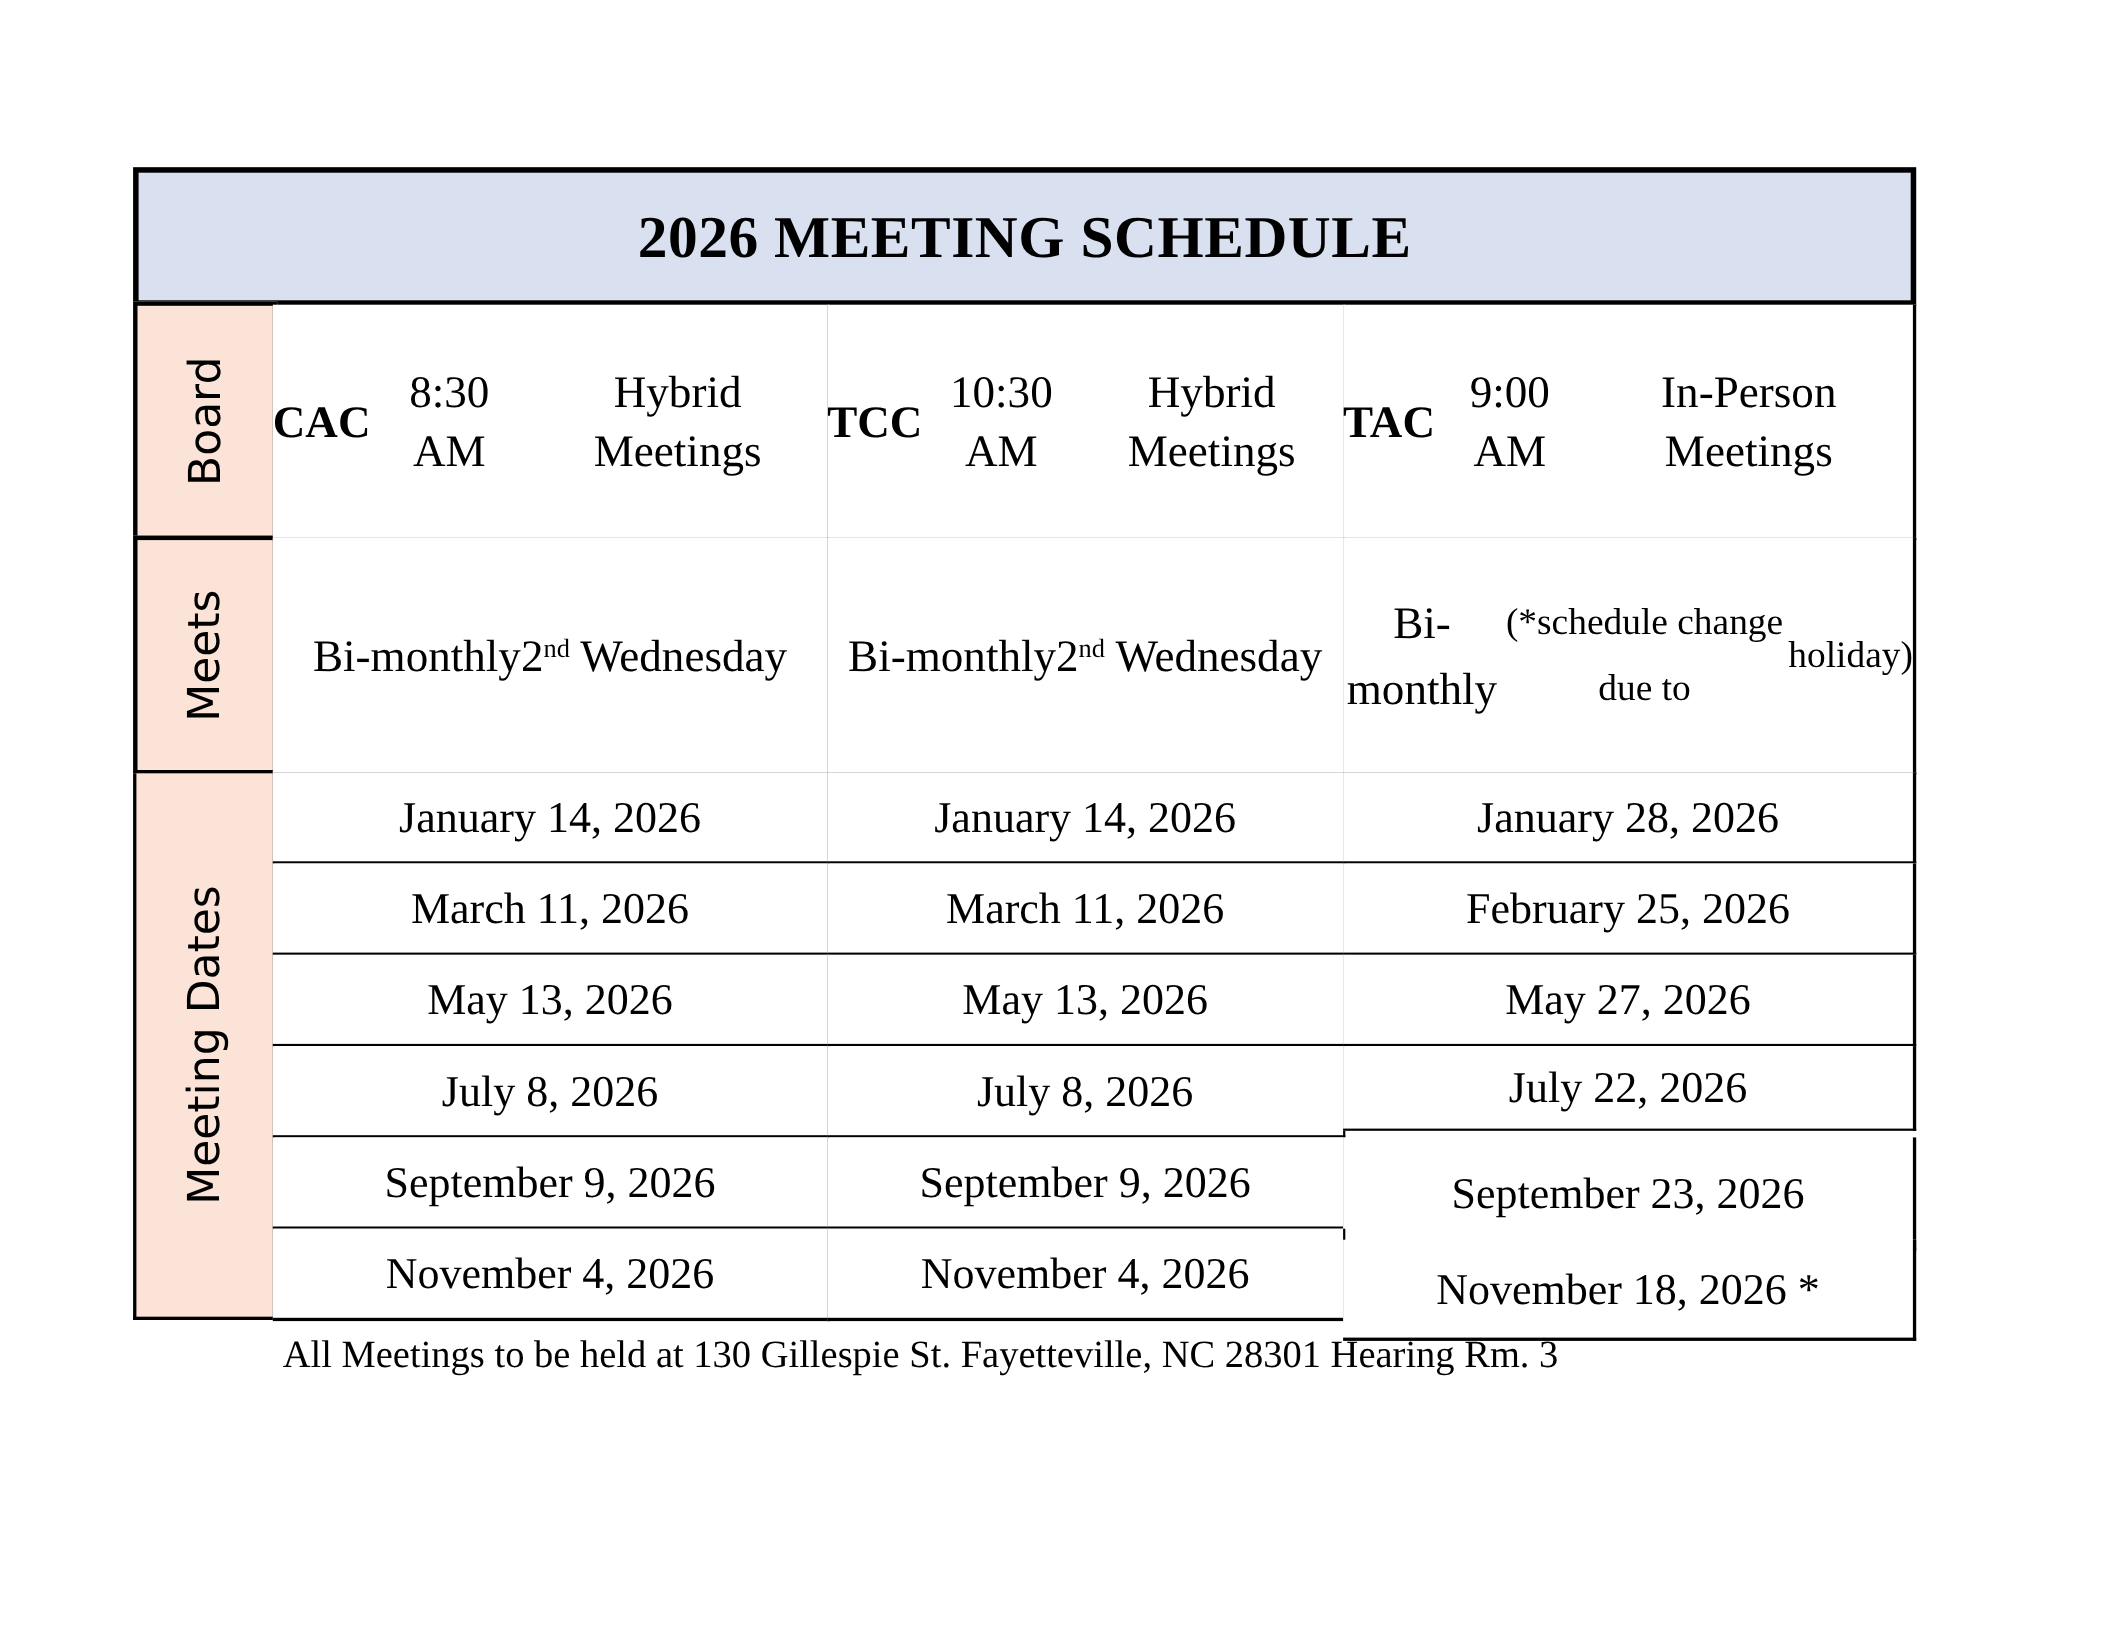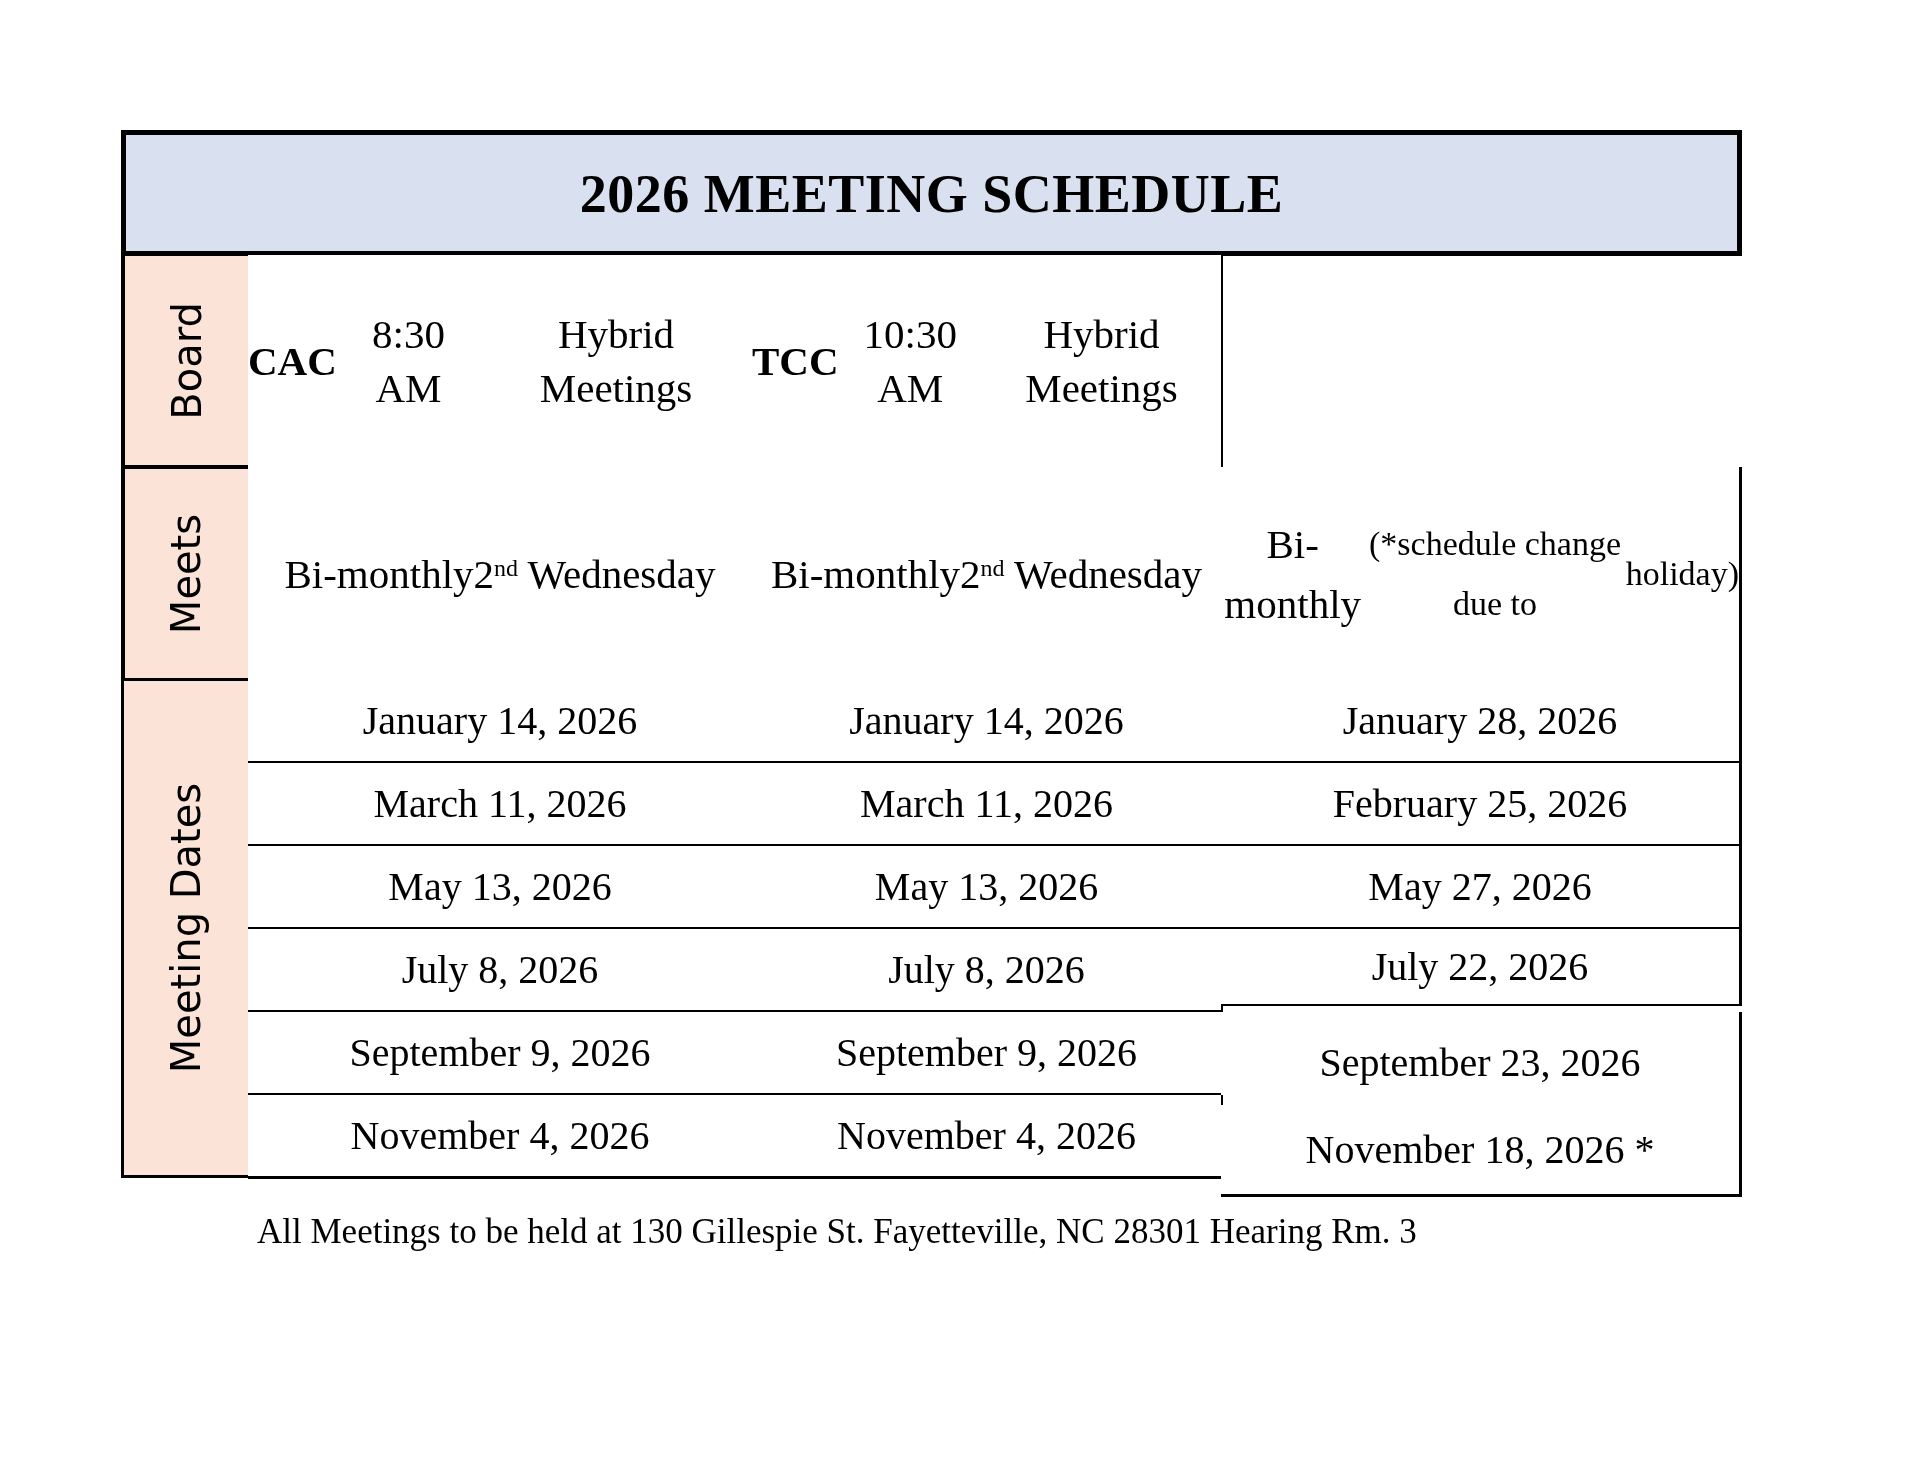--- a/index.html
+++ b/index.html
@@ -1,18 +1,18 @@
 <!DOCTYPE html>
 <html><head>
 <meta charset="utf-8">
 <style>
   html, body { margin:0; padding:0; background:#ffffff; }
   body { width:1920px; height:1484px; position:relative; overflow:hidden; font-family:"Liberation Serif", serif; color:#000; }
   .tbl { position:absolute; left:121px; top:130px; width:1621px; height:1048px; }
-  .abs { position:absolute; box-sizing:border-box; }
+  .abs { position:absolute; box-sizing:border-box;margin-top:22px; }
   .header { left:0; top:0; width:1621px; height:126px; background:#d9e0f0; border:5px solid #000; display:flex; align-items:center; justify-content:center; }
   .header span { font-weight:bold; font-size:54px; letter-spacing:0.5px; padding-top:2px; }
   .side { background:#fbe3d8; display:flex; align-items:center; justify-content:center; }
   .side span { font-family:"DejaVu Sans", sans-serif; font-size:40px; transform:rotate(-90deg); white-space:nowrap; display:block; }
   .side.thick { border:4px solid #000; }
   .side.thin { border-left:3px solid #000; border-bottom:3px solid #000; border-right:2px solid #000; }
   .cell { border-right:2px solid #000; border-bottom:2px solid #000; display:flex; flex-direction:row; align-items:center; justify-content:center; text-align:center; background:#fff; }
   .cell.last { border-right:3px solid #000; }
   .cell.bottom { border-bottom:3px solid #000; }
   .board-line { font-size:41px; line-height:54px; }
@@ -45,20 +45,25 @@
 
   <div class="abs cell" style="left:127px; top:125px; width:506px; height:214px;">
     <div class="board-line b">CAC</div>
     <div class="board-line">8:30 AM</div>
     <div class="board-line">Hybrid Meetings</div>
   </div>
   <div class="abs cell" style="left:631px; top:125px; width:471px; height:214px;">
     <div class="board-line b">TCC</div>
     <div class="board-line">10:30 AM</div>
     <div class="board-line">Hybrid Meetings</div>
+  </div>
+  <div class="abs cell last" style="left:1100px; top:125px; width:521px; height:214px;">
+    <div class="board-line b">TAC</div>
+    <div class="board-line">9:00 AM</div>
+    <div class="board-line">In-Person Meetings</div>
   </div>
 
   <div class="abs cell" style="left:127px; top:337px; width:506px; height:215px;">
     <div class="meets-line">Bi-monthly</div>
     <div class="meets-line"><span>2</span><sup>nd</sup> <span>Wednesday</span></div>
   </div>
   <div class="abs cell" style="left:631px; top:337px; width:471px; height:215px;">
     <div class="meets-line">Bi-monthly</div>
     <div class="meets-line"><span>2</span><sup>nd</sup> <span>Wednesday</span></div>
   </div>

